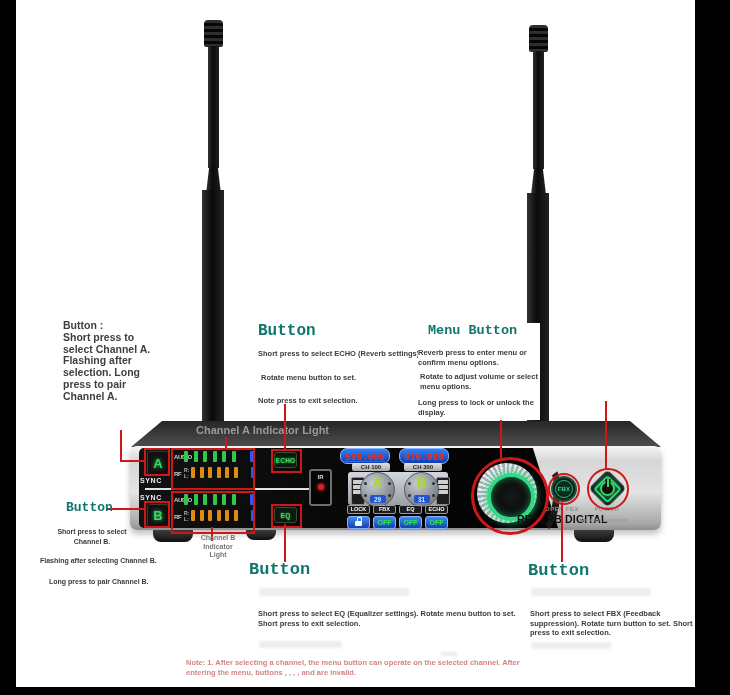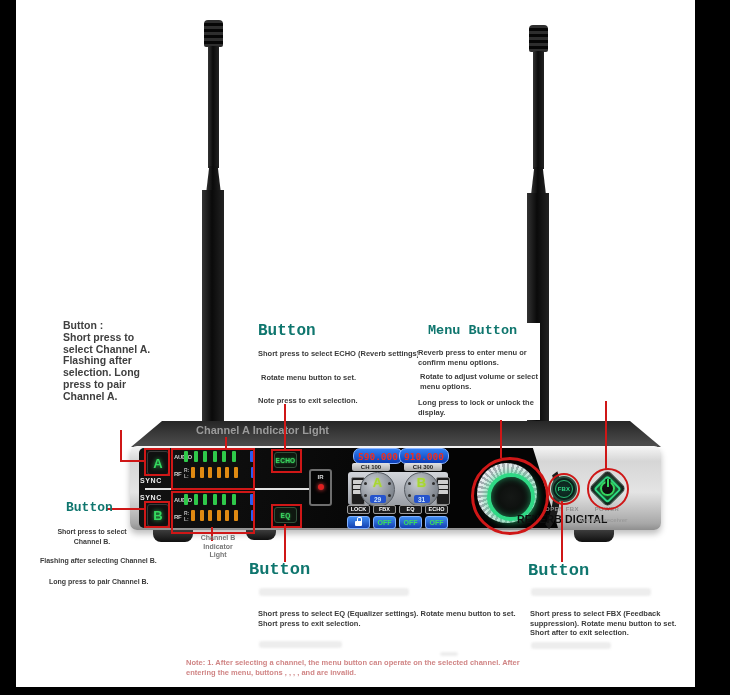--- a/index.html
+++ b/index.html
@@ -145,21 +145,21 @@
     </div>
 
   <div class="abs small-btn" style="left:274px;top:452px;width:21px;height:14px;">ECHO</div>
   <div class="abs small-btn" style="left:274px;top:507px;width:21px;height:14px;">EQ</div>
 
   <div class="abs ir" style="left:309px;top:469px;width:19px;height:33px;">
     <div style="color:#ddd;font-size:6px;font-weight:bold;text-align:center;margin-top:3px;">IR</div>
     <div style="width:6px;height:6px;border-radius:50%;background:#e02020;box-shadow:0 0 4px #ff4040;margin:4px auto 0;"></div>
   </div>
 
-  <div class="abs freq" style="left:353px;top:448px;width:48px;height:14px;">590.000</div>
+  <div class="abs freq" style="left:340px;top:448px;width:48px;height:14px;text-decoration:underline;">590.000</div>
   <div class="abs chstrip" style="left:352px;top:463px;width:38px;height:8px;">CH 100</div>
   <div class="abs freq" style="left:399px;top:448px;width:48px;height:14px;">910.000</div>
   <div class="abs chstrip" style="left:404px;top:463px;width:38px;height:8px;">CH 300</div>
 
   <div class="abs midstrip" style="left:348px;top:472px;width:100px;height:33px;"></div>
   <div class="abs battery" style="left:351px;top:477px;width:10px;height:22px;">
       <i></i>
       <i></i>
       <i></i>
     </div>
@@ -273,21 +273,21 @@
   <div class="abs gray-lbl" style="left:193px;top:534px;width:50px;">
     <div>Channel B</div>
     <div>Indicator</div>
     <div>Light</div>
   </div>
 
   <div class="abs ann-h" style="left:249px;top:560px;font-size:17px;">Button</div>
   <div class="abs ann" style="left:258px;top:609px;width:264px;">Short press to select EQ (Equalizer settings). Rotate menu button to set. Short press to exit selection.</div>
 
   <div class="abs ann-h" style="left:528px;top:561px;font-size:17px;">Button</div>
-  <div class="abs ann" style="left:530px;top:609px;width:165px;">Short press to select FBX (Feedback suppression). Rotate menu button to set. Short after to exit selection.</div>
+  <div class="abs ann" style="left:530px;top:609px;width:165px;">Short press to select FBX (Feedback suppression). Rotate turn button to set. Short press to exit selection.</div>
 
   <div class="abs smudge" style="left:259px;top:588px;width:150px;height:8px;"></div>
   <div class="abs smudge" style="left:531px;top:588px;width:120px;height:8px;"></div>
   <div class="abs smudge" style="left:259px;top:641px;width:83px;height:7px;"></div>
   <div class="abs smudge" style="left:531px;top:642px;width:80px;height:7px;"></div>
   <div class="abs smudge" style="left:440px;top:652px;width:18px;height:4px;"></div>
 
   <div class="abs note" style="left: 186px; top: 658px; width: 354px; color: rgb(208, 133, 133);">Note: 1. After selecting a channel, the menu button  can operate on the selected channel. After entering the menu, buttons , , , , and  are invalid.</div>
 
 </div>

